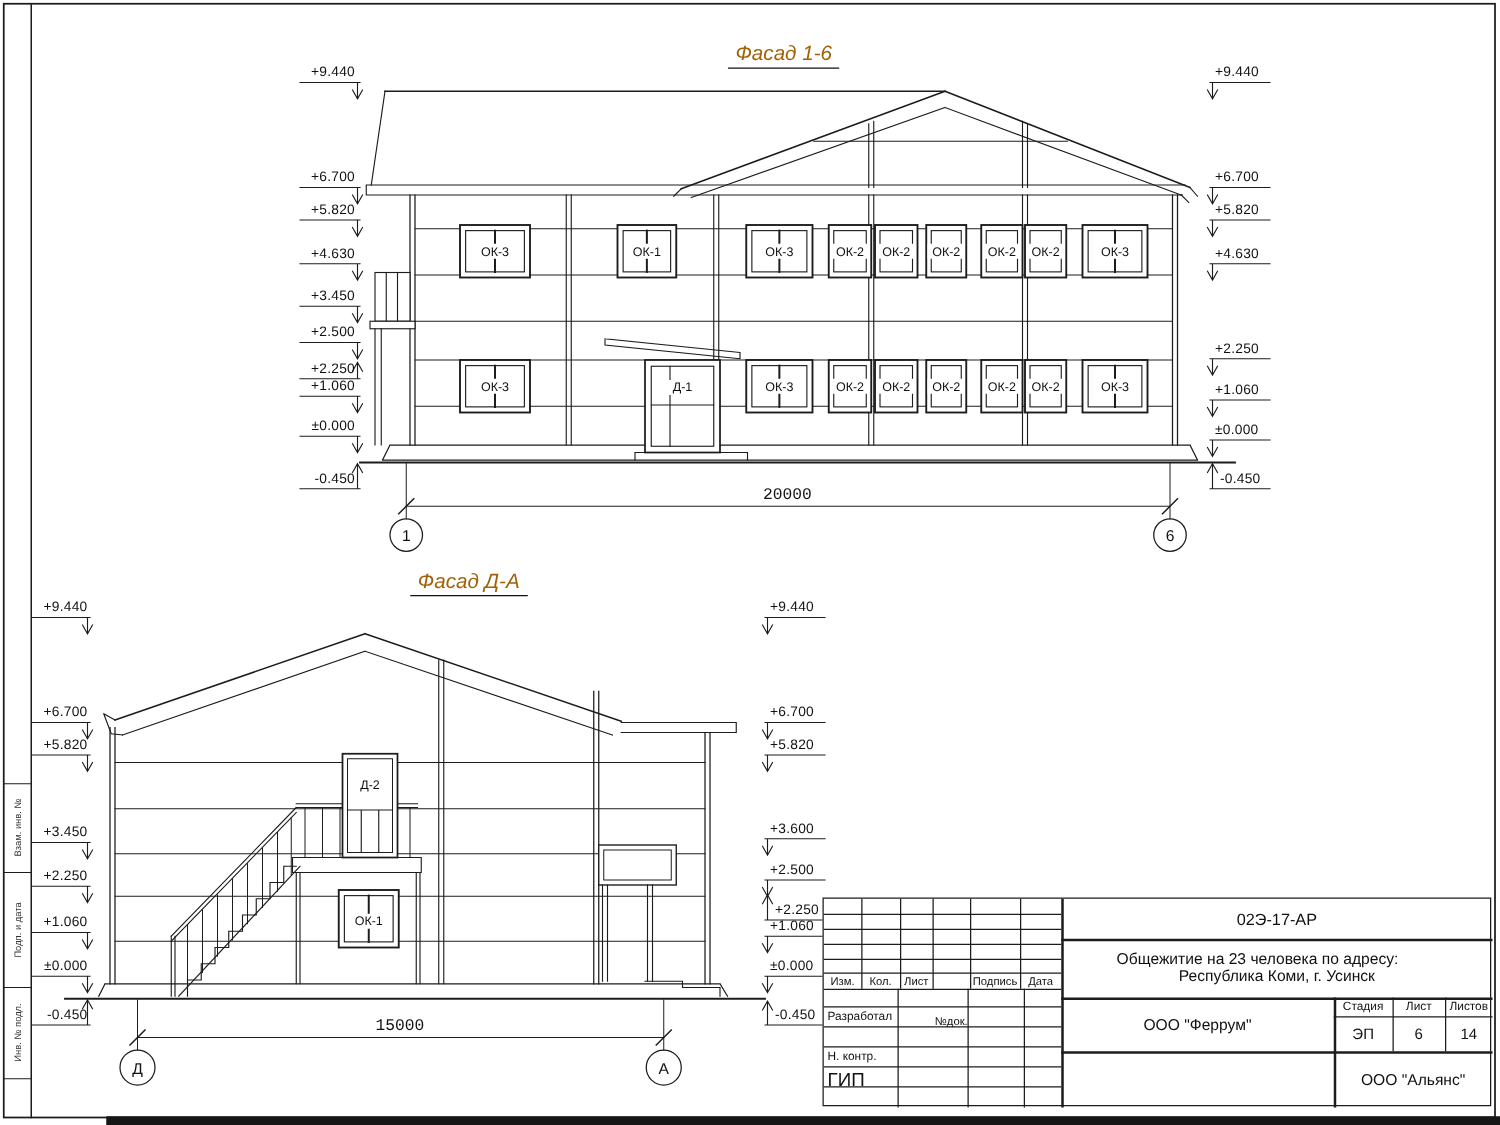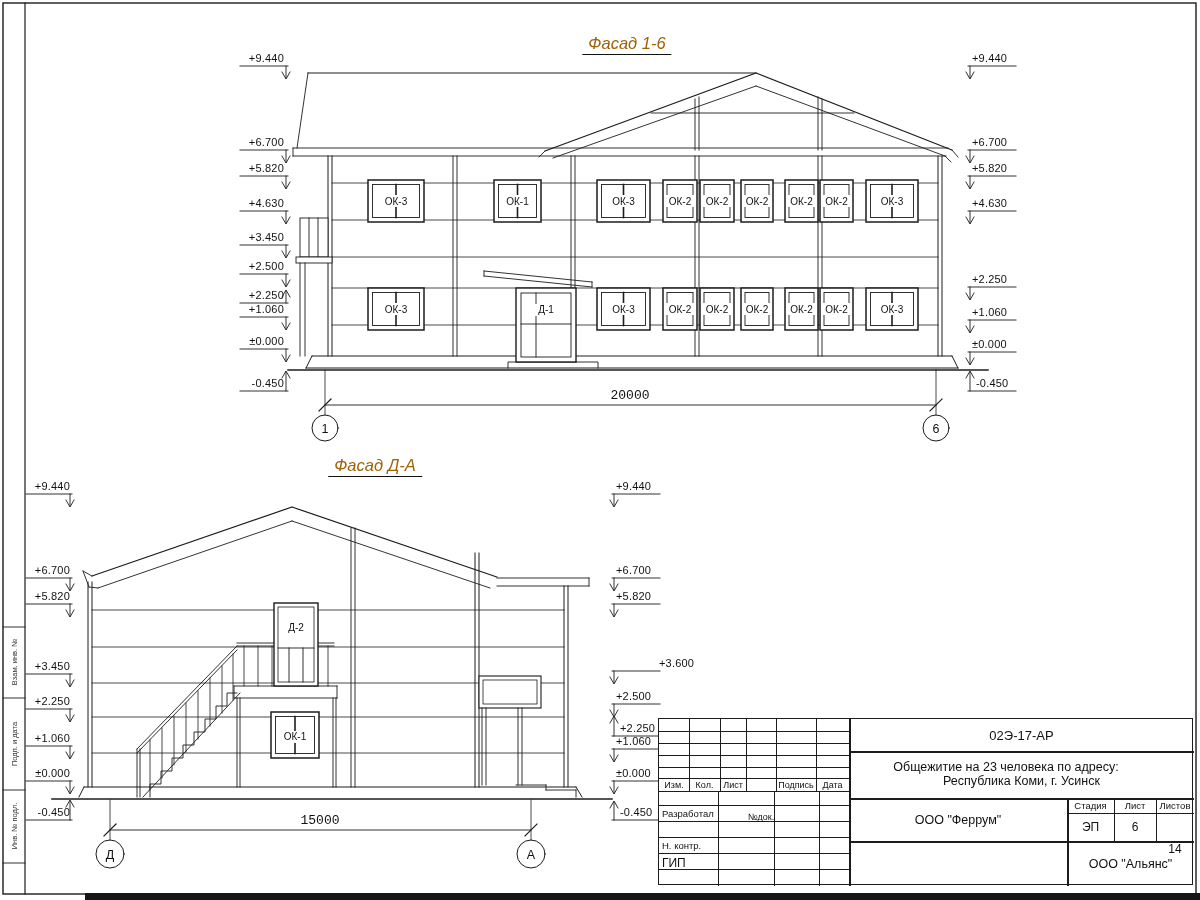--- a/index.html
+++ b/index.html
@@ -253,21 +253,21 @@
   <div class="elev r" style="left:10px;top:590px;">+5.820</div>
   <div class="elev r" style="left:10px;top:660px;">+3.450</div>
   <div class="elev r" style="left:10px;top:695px;">+2.250</div>
   <div class="elev r" style="left:10px;top:732px;">+1.060</div>
   <div class="elev r" style="left:10px;top:767px;">±0.000</div>
   <div class="elev r" style="left:10px;top:806px;">-0.450</div>
 
   <div class="elev l" style="left:616px;top:480px;">+9.440</div>
   <div class="elev l" style="left:616px;top:564px;">+6.700</div>
   <div class="elev l" style="left:616px;top:590px;">+5.820</div>
-  <div class="elev l" style="left:616px;top:657px;margin-left:43px;">+3.600</div>
+  <div class="elev l" style="left:616px;top:657px;">+3.600</div>
   <div class="elev l" style="left:616px;top:690px;">+2.500</div>
   <div class="elev l" style="left:620px;top:722px;">+2.250</div>
   <div class="elev l" style="left:616px;top:735px;">+1.060</div>
   <div class="elev l" style="left:616px;top:767px;">±0.000</div>
   <div class="elev l" style="left:620px;top:806px;">-0.450</div>
 
   <div class="dim-text" style="left:630px;top:388px;">20000</div>
   <div class="dim-text" style="left:320px;top:813px;">15000</div>
 
   <div class="axis-letter" style="left:325px;top:429px;">1</div>
@@ -311,29 +311,29 @@
 
     <div class="tb-center" style="left:0;top:59px;width:30px;height:13px;font-size:9px;">Изм.</div>
     <div class="tb-center" style="left:30px;top:59px;width:31px;height:13px;font-size:9px;">Кол.</div>
     <div class="tb-center" style="left:61px;top:59px;width:26px;height:13px;font-size:9px;">Лист</div>
     <div class="tb-center" style="left:87px;top:59px;width:30px;height:13px;font-size:9px;margin-top:32px;">№док.</div>
     <div class="tb-center" style="left:117px;top:59px;width:40px;height:13px;font-size:9px;">Подпись</div>
     <div class="tb-center" style="left:157px;top:59px;width:33px;height:13px;font-size:9px;">Дата</div>
 
     <div class="tb-text" style="left:3px;top:89px;font-size:9.5px;">Разработал</div>
     <div class="tb-text" style="left:3px;top:121px;font-size:9.5px;">Н. контр.</div>
-    <div class="tb-text" style="left:3px;top:137px;font-size:12px;">ГИП</div>
+    <div class="tb-text" style="left:3px;top:137px;font-size:15px;">ГИП</div>
 
     <div class="tb-center" style="left:190px;top:0;width:345px;height:32px;font-size:13px;">02Э-17-АР</div>
     <div class="tb-center" style="left:190px;top:32px;width:314px;height:23px;font-size:12.5px;align-items:flex-end;">Общежитие на 23 человека по адресу:</div>
     <div class="tb-center" style="left:190px;top:55px;width:345px;height:18px;font-size:12.5px;align-items:flex-start;">Республика Коми, г. Усинск</div>
     <div class="tb-center" style="left:190px;top:79px;width:218px;height:43px;font-size:12.5px;">ООО "Феррум"</div>
     <div class="tb-center" style="left:408px;top:79px;width:47px;height:15px;font-size:9.5px;">Стадия</div>
     <div class="tb-center" style="left:455px;top:79px;width:42px;height:15px;font-size:9.5px;">Лист</div>
     <div class="tb-center" style="left:497px;top:79px;width:38px;height:15px;font-size:9.5px;">Листов</div>
     <div class="tb-center" style="left:408px;top:94px;width:47px;height:28px;font-size:12px;">ЭП</div>
     <div class="tb-center" style="left:455px;top:94px;width:42px;height:28px;font-size:12px;">6</div>
-    <div class="tb-center" style="left:497px;top:94px;width:38px;height:28px;font-size:12px;margin-top:22px;">14</div>
+    <div class="tb-center" style="left:497px;top:94px;width:38px;height:28px;font-size:12px;">14</div>
     <div class="tb-center" style="left:408px;top:122px;width:127px;height:45px;font-size:12.5px;">ООО "Альянс"</div>
   </div>
 
   <div class="bottom-strip"></div>
 </div>
 
 </body></html>

